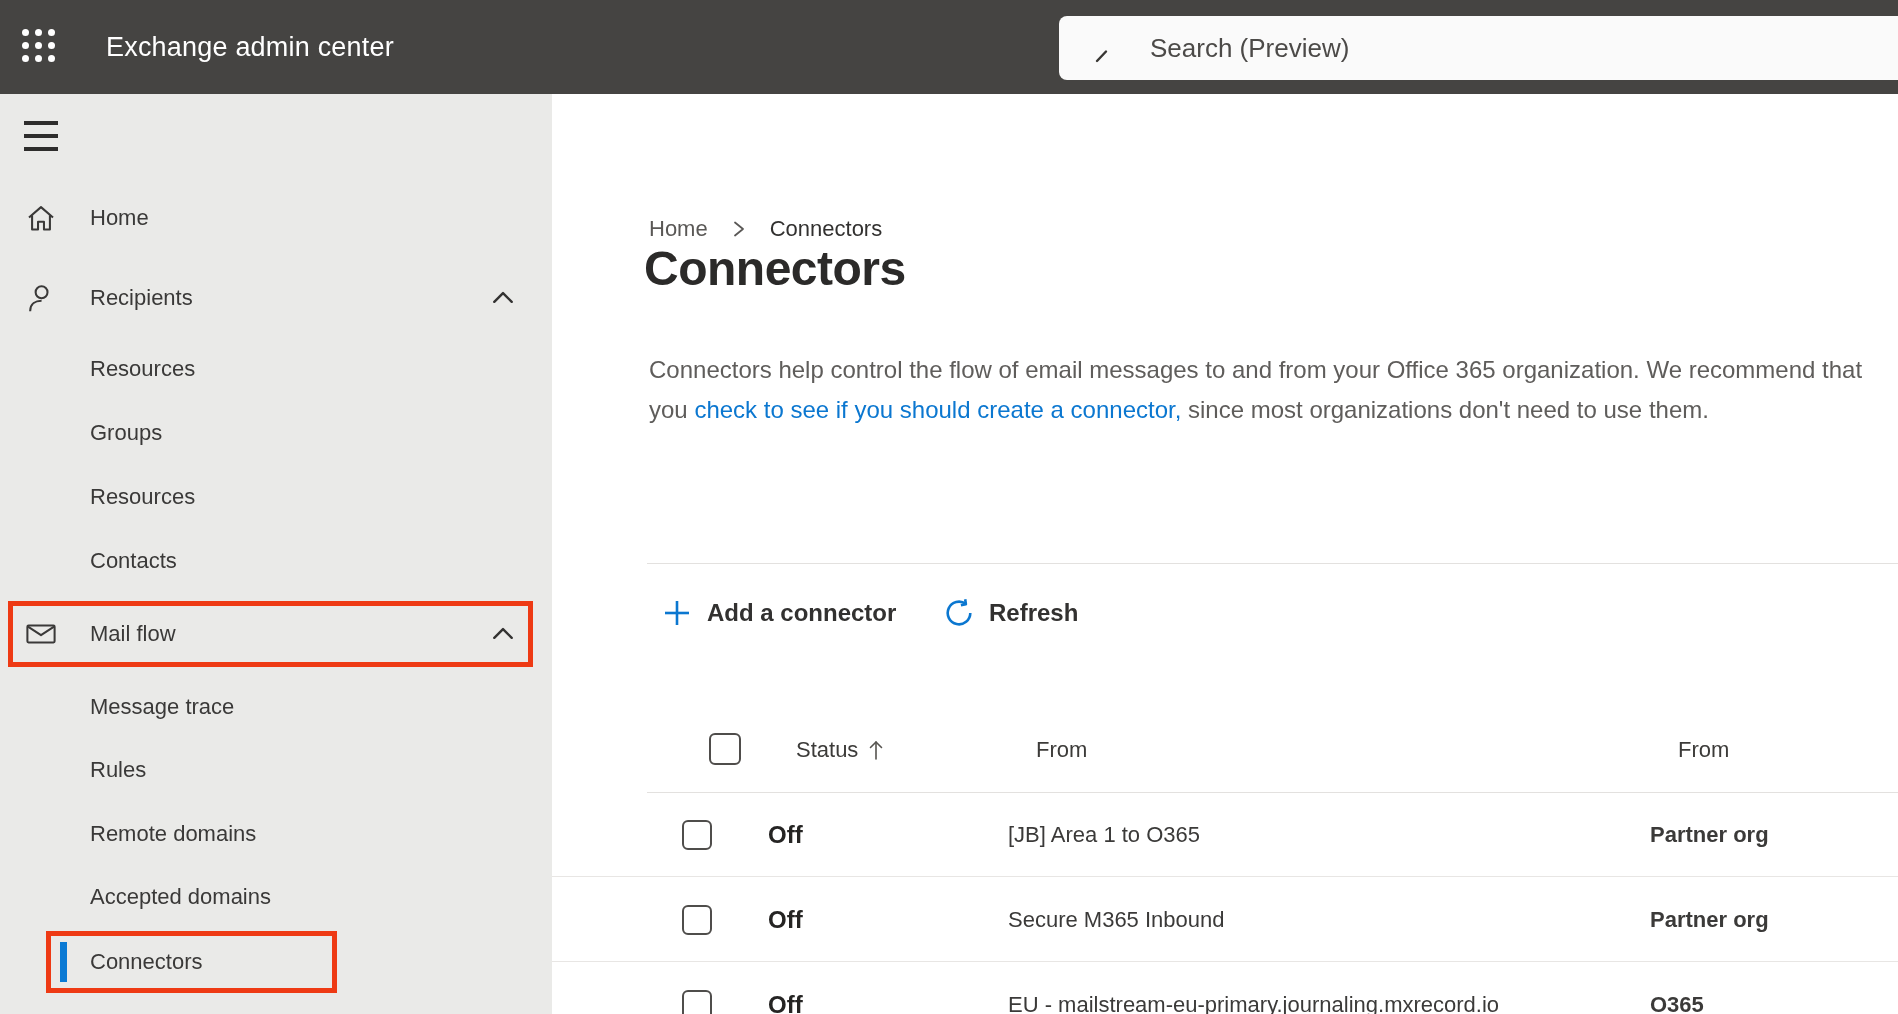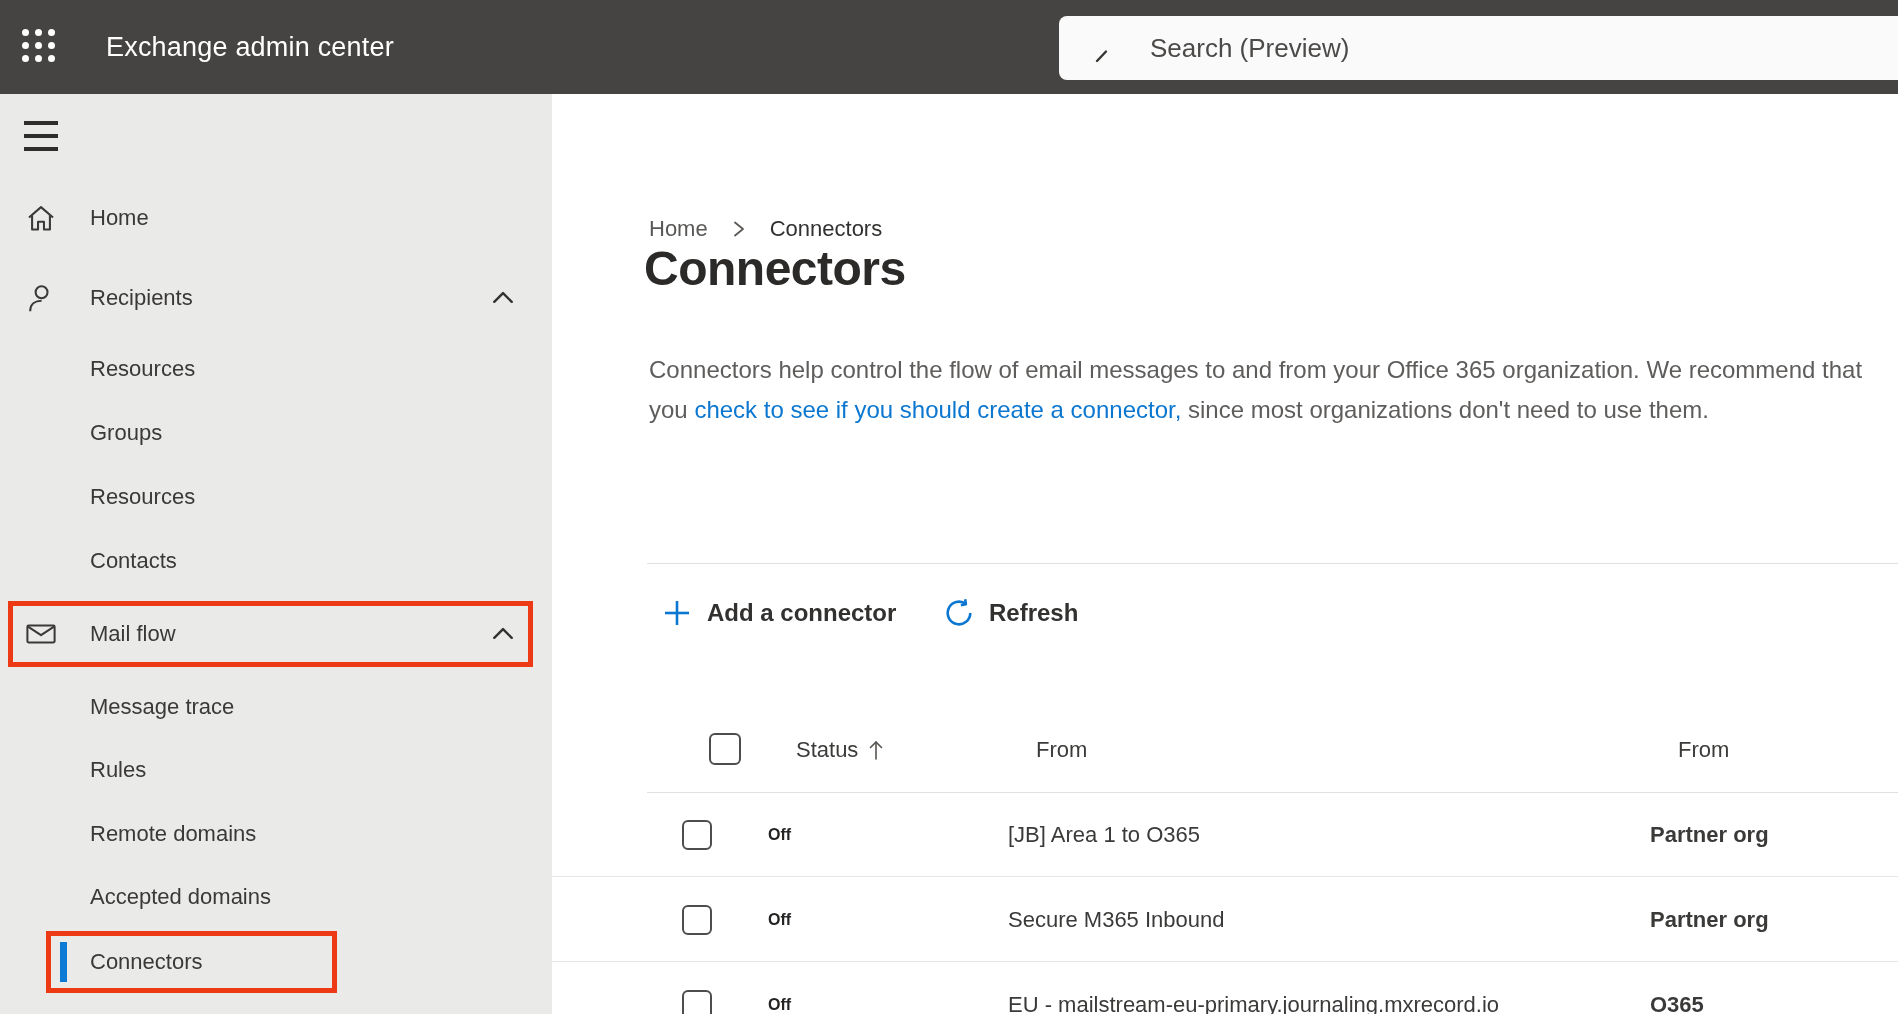--- a/index.html
+++ b/index.html
@@ -67,21 +67,21 @@
   .col-name   { position:absolute; left:456px; top:50%; transform:translateY(-50%); }
   .col-from   { position:absolute; left:1098px; top:50%; transform:translateY(-50%); }
   .sort-icon { width:16px; height:24px; }
 
   .trow { position:absolute; left:0; right:0; height:84px; }
   .trow.r0 { top:699px; border-bottom:1px solid #e8e6e4; }
   .trow.r1 { top:784px; border-bottom:1px solid #e8e6e4; }
   .trow.r2 { top:869px; }
   .trow .checkbox { left:130px; top:50%; transform:translateY(-50%); width:30px; height:30px; }
   .cell-status { position:absolute; left:216px; top:50%; transform:translateY(-50%);
-                 font-size:16px; font-weight:700; color:#252423; }
+                 font-size:24px; font-weight:700; color:#252423; }
   .cell-name { position:absolute; left:456px; top:50%; transform:translateY(-50%);
                font-size:22px; color:#3b3a39; white-space:nowrap; }
   .cell-from { position:absolute; left:1098px; top:50%; transform:translateY(-50%);
                font-size:22px; color:#3b3a39; white-space:nowrap;font-weight:bold; }
 </style>
 </head>
 <body>
 
 <div class="topbar">
   <div class="waffle">

